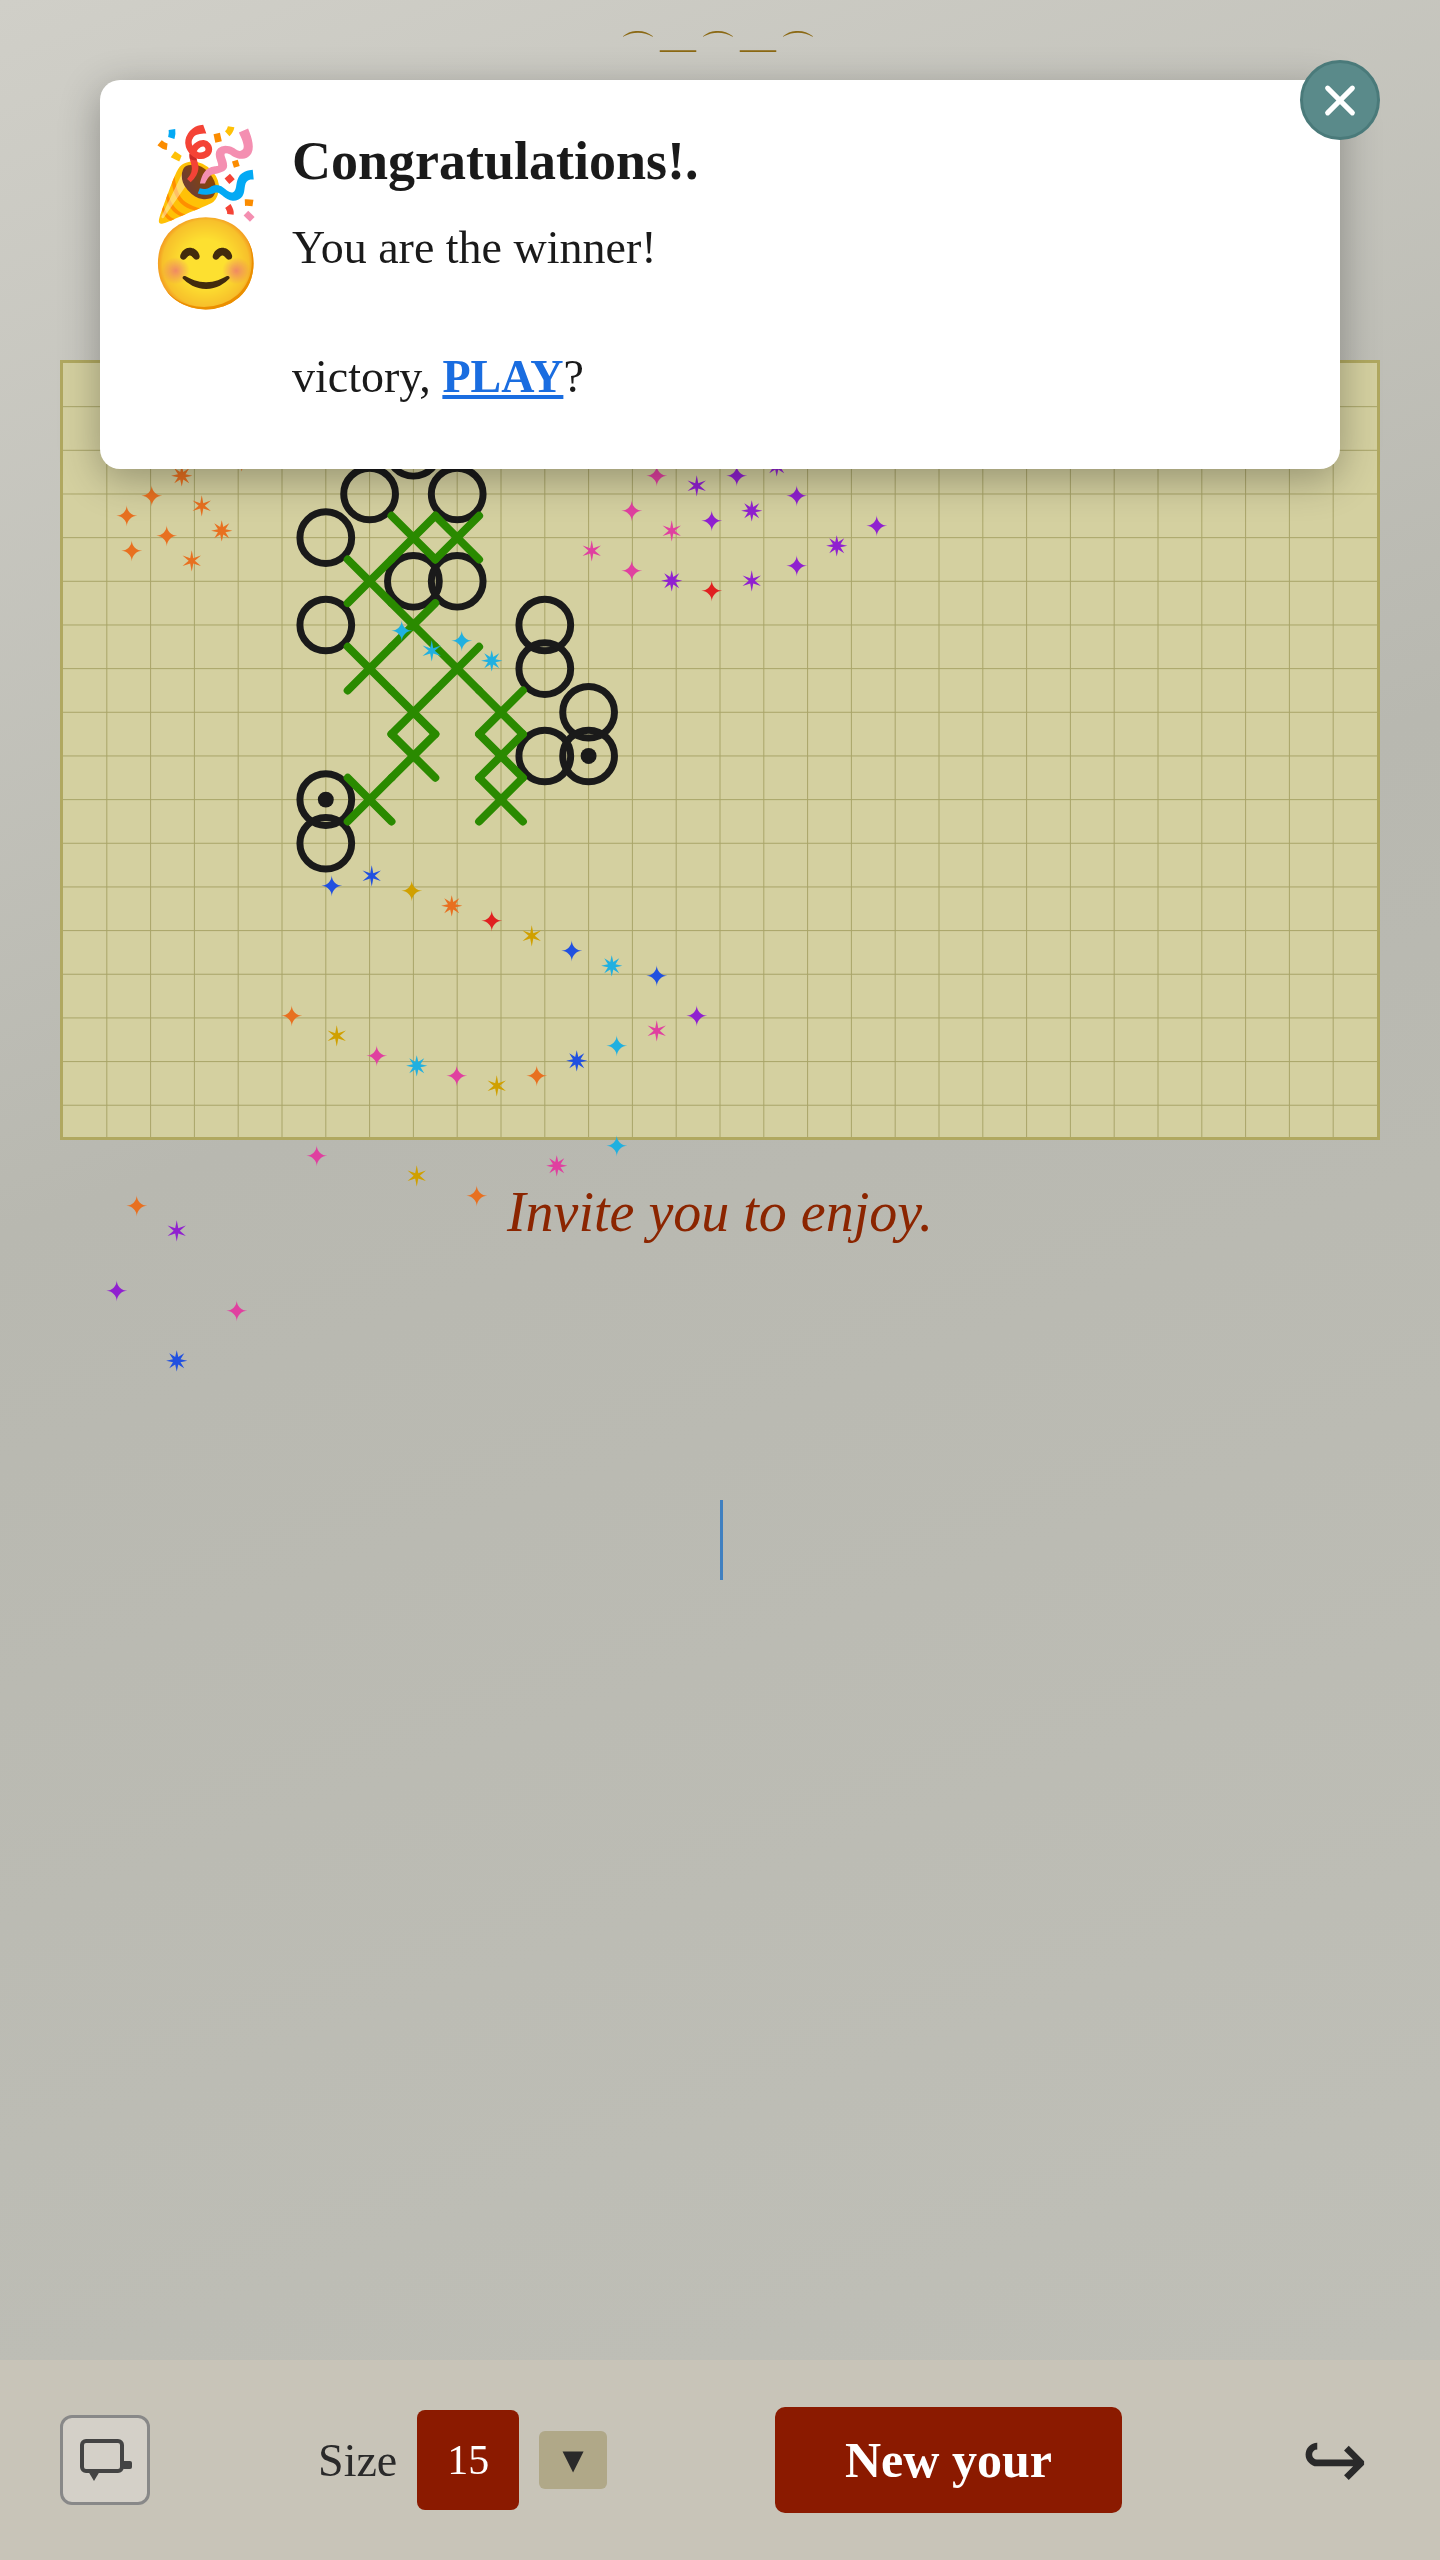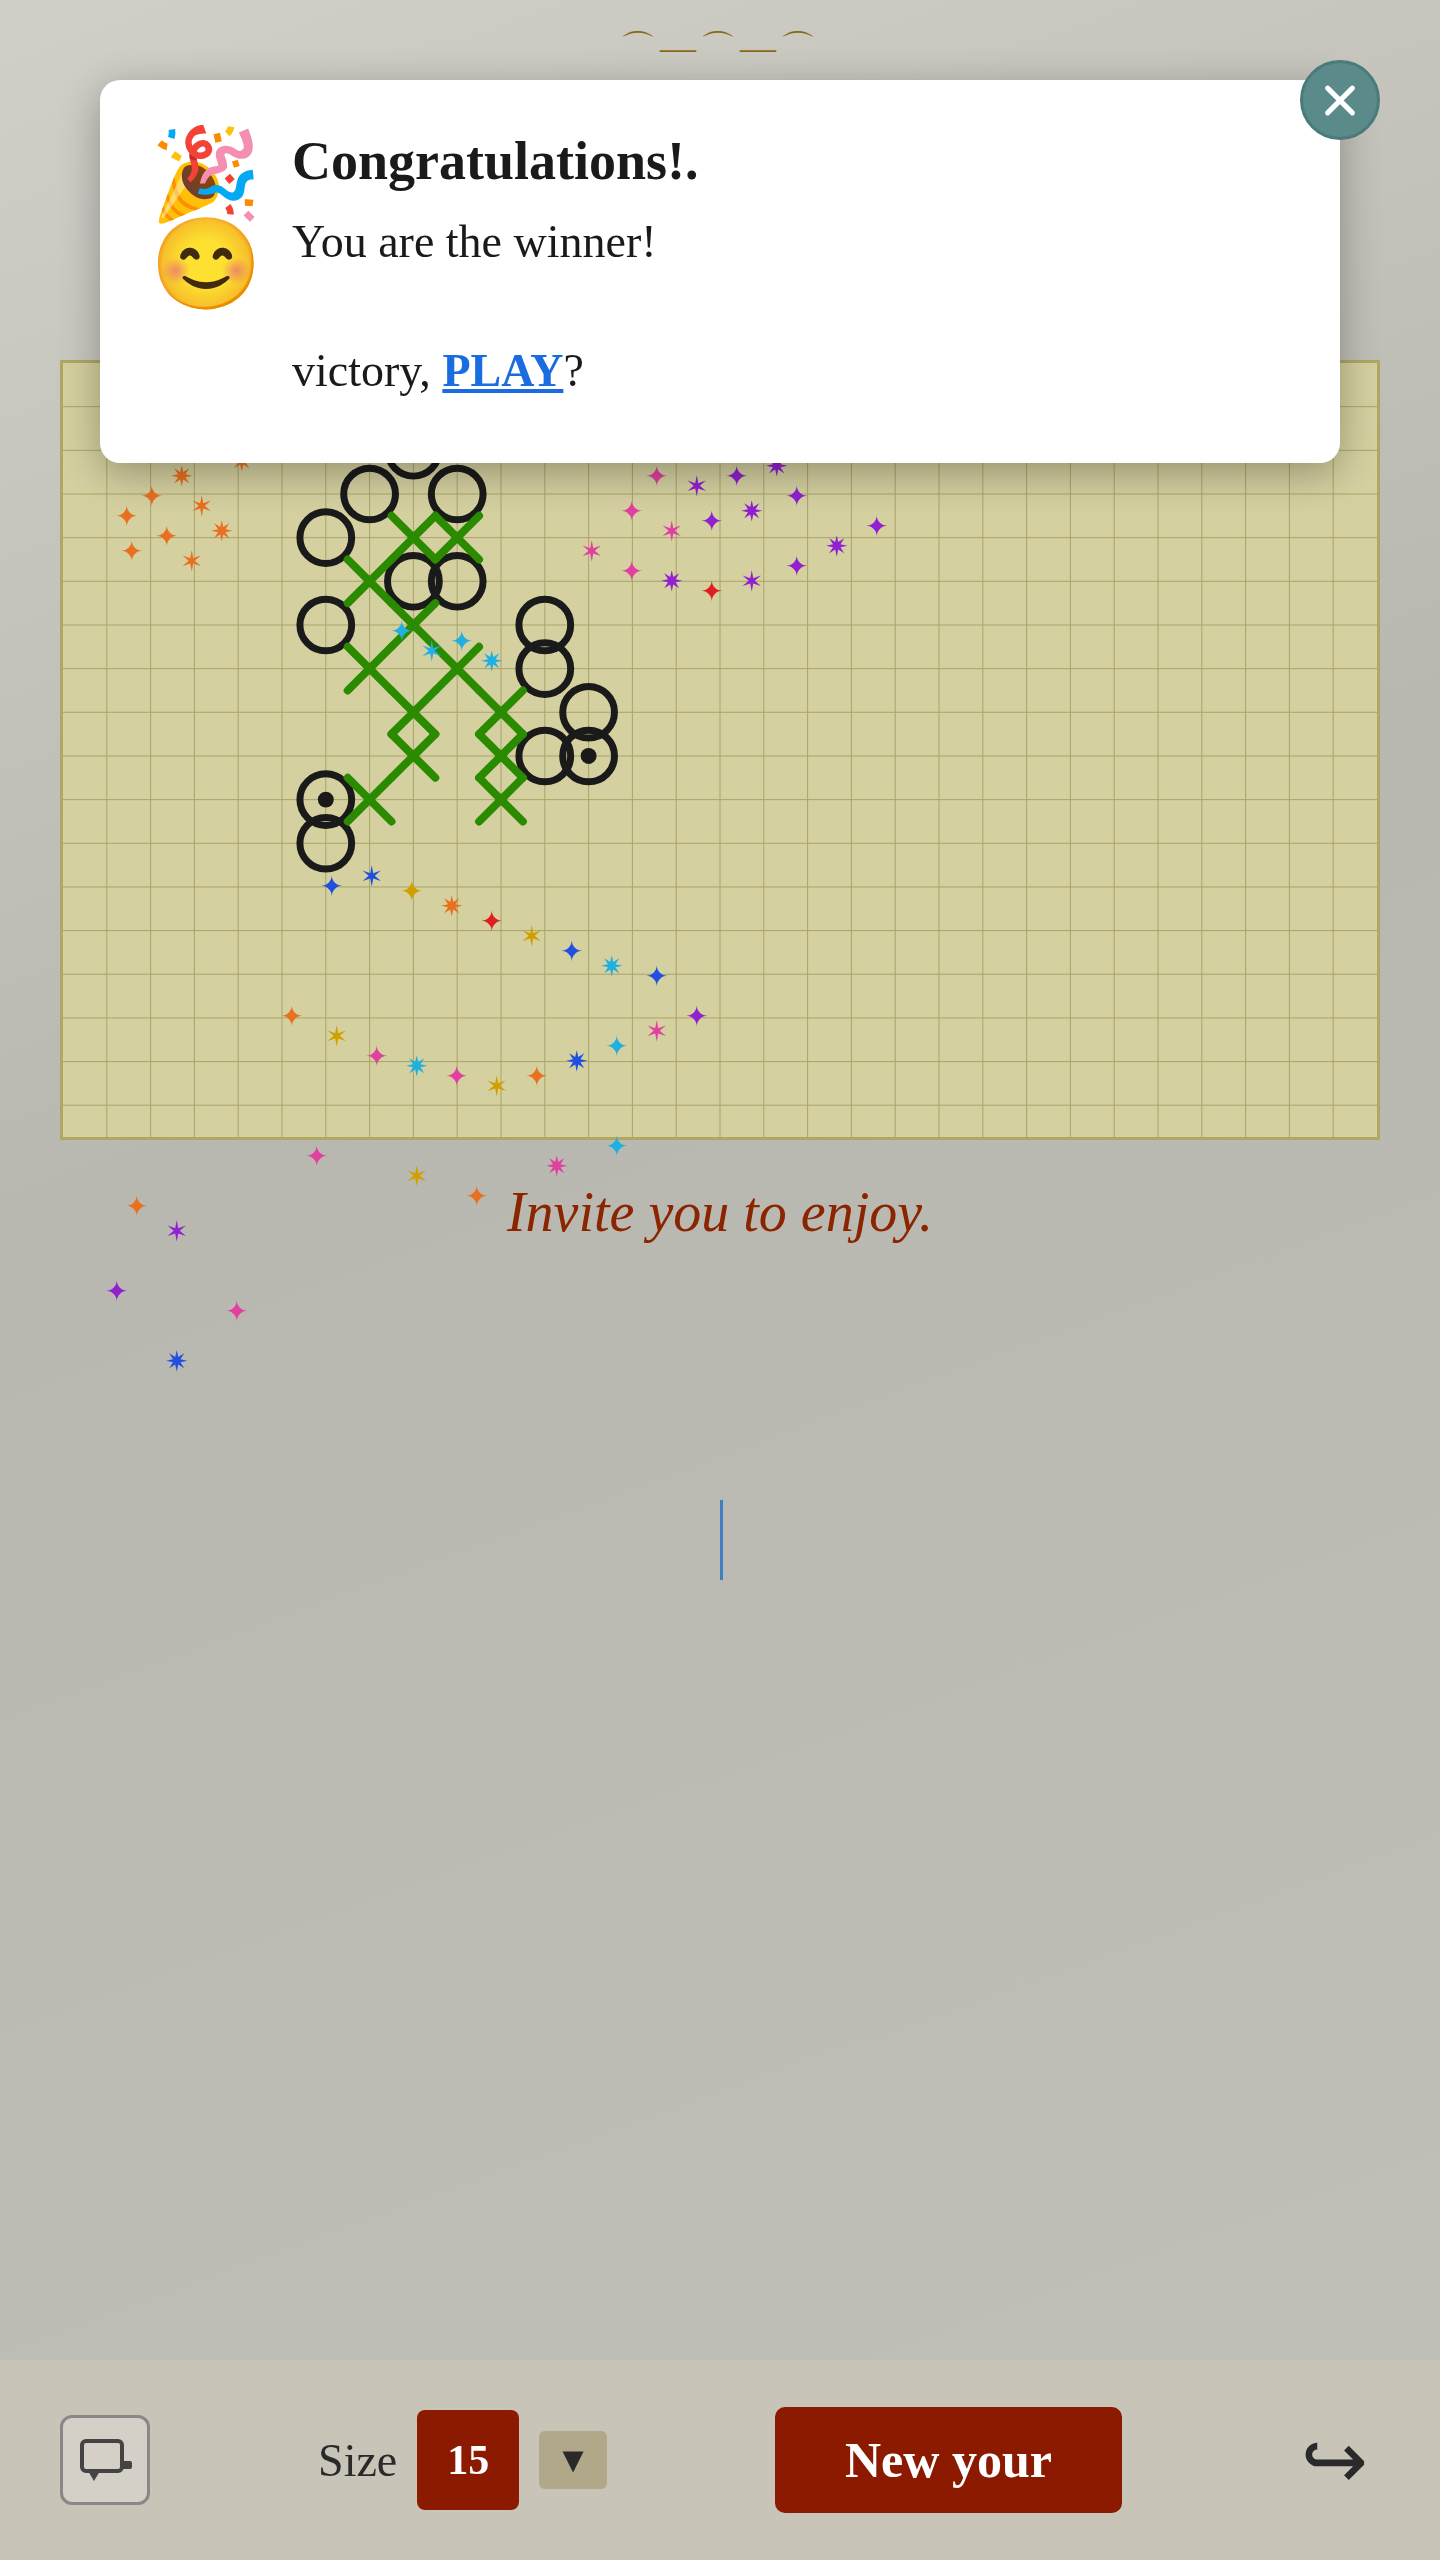--- a/index.html
+++ b/index.html
@@ -104,21 +104,21 @@
     }
 
     .congrats-text {
       flex: 1;
     }
 
     .congrats-title {
       font-size: 54px;
       font-weight: bold;
       color: #1a1a1a;
-      margin-bottom: 18px;
+      margin-bottom: 24px;
       font-family: serif;
     }
 
     .congrats-body {
       font-size: 46px;
       color: #1a1a1a;
       line-height: 1.4;
       font-family: serif;
     }
 
@@ -219,21 +219,21 @@
     .size-selector {
       display: flex;
       align-items: center;
       gap: 20px;
     }
 
     .size-value {
       background: #8B1a00;
       color: white;
       font-size: 42px;
-      font-weight: bold;
+      font-weight: normal;
       padding: 26px 30px;
       border-radius: 8px;
       min-width: 90px;
       text-align: center;
     }
 
     .size-dropdown-arrow {
       font-size: 36px;
       color: #2a2a2a;
       background: #b0a888;

